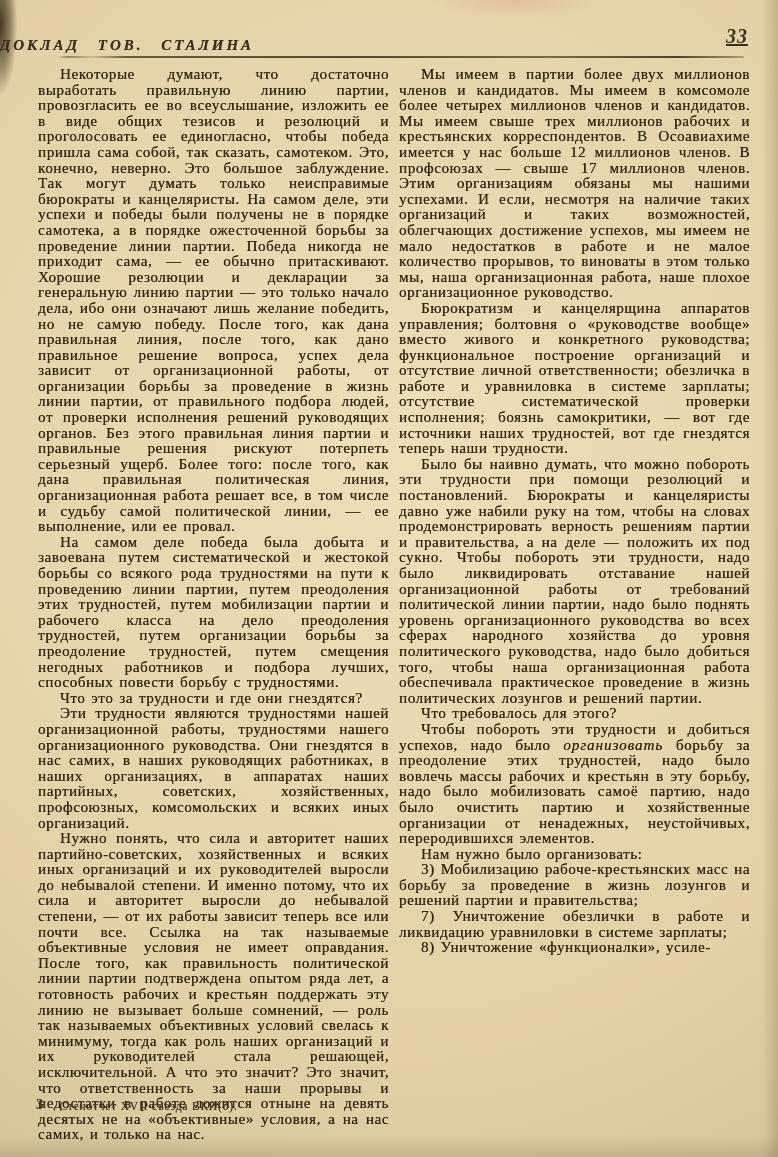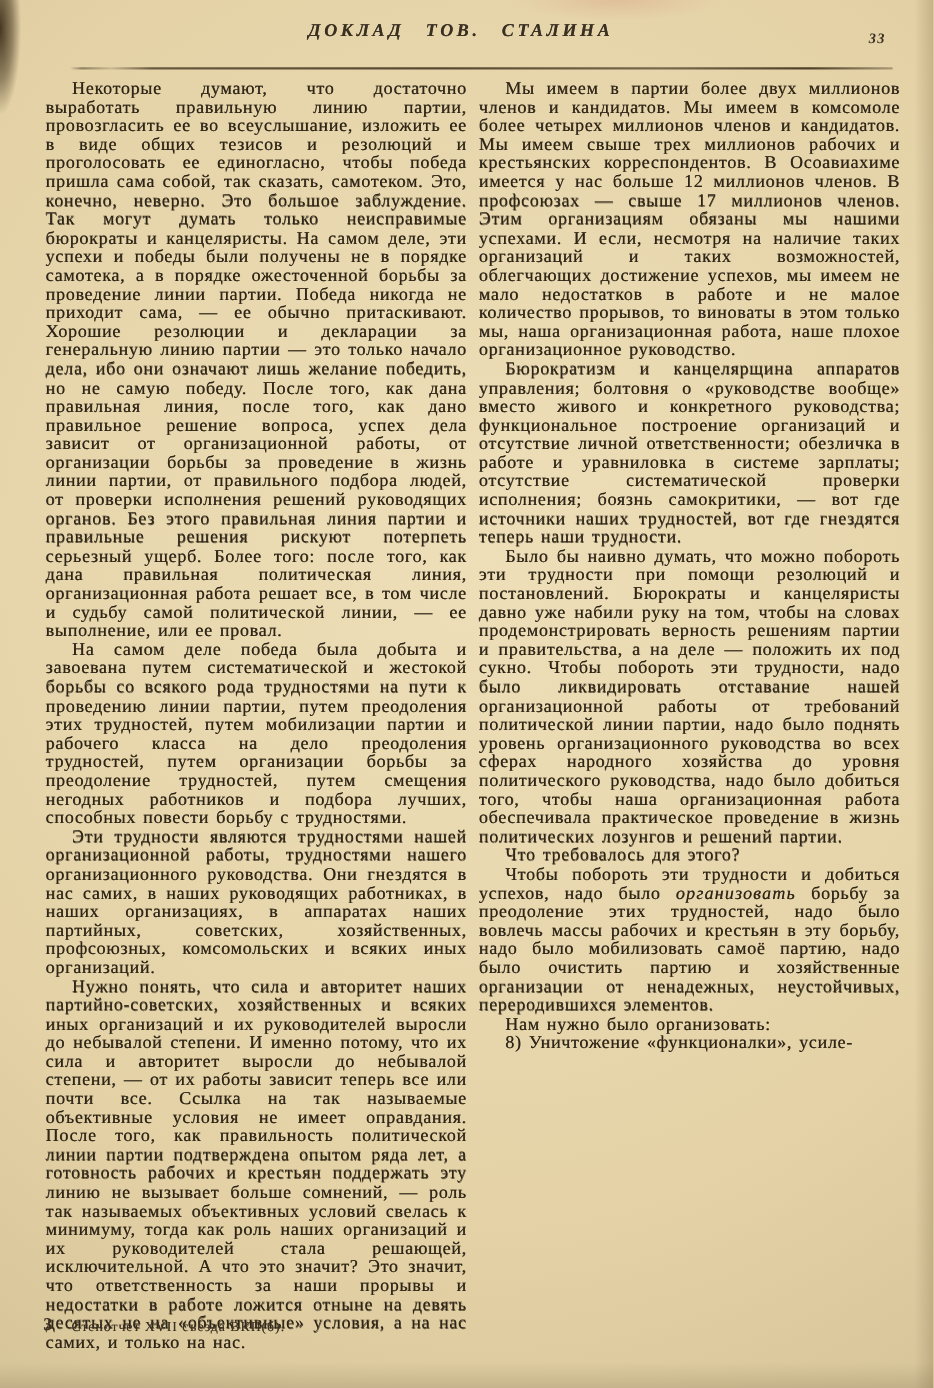--- a/index.html
+++ b/index.html
@@ -30,31 +30,31 @@
   .edge-shade-bottom{
     position:absolute;left:0;bottom:0;width:100%;height:22px;
     background:linear-gradient(to top, rgba(110,95,65,.22), rgba(110,95,65,0));
   }
   .stain-top{
     position:absolute;left:420px;top:0;width:190px;height:26px;
     background:radial-gradient(60% 90% at 50% 0%, rgba(214,160,135,.4), rgba(214,160,135,0) 75%);
   }
   
   .header-title{
-    position:absolute;top:18px;left:0;right:10px;
-    text-align:center;
+    position:absolute;top:37px;left:0;right:10px;
     font-style:italic;font-weight:bold;
     font-size:15px;letter-spacing:3px;word-spacing:11px;
     color:#3a3022;
     text-shadow:0 0 .4px rgba(58,48,34,.8);
   }
   .page-number{
-    position:absolute;top:25px;right:40px;
-    font-style:italic;font-weight:bold;font-size:12px;letter-spacing:1px;
+    position:absolute;top:25px;right:30px;
+    font-style:italic;font-weight:bold;font-size:20px;letter-spacing:1px;
     color:#3a3022;
+    text-decoration:underline;
   }
   .header-rule{
     position:absolute;top:56px;left:58px;width:686px;height:2px;border-radius:1px;
     background:linear-gradient(to right,
       rgba(62,48,26,0) 0%, rgba(62,48,26,.5) 1.5%, rgba(62,48,26,.15) 5%,
       rgba(62,48,26,.75) 10%, rgba(62,48,26,.85) 45%, rgba(62,48,26,.65) 72%,
       rgba(62,48,26,.9) 90%, rgba(62,48,26,.35) 100%);
   }
   
   .columns{
@@ -97,31 +97,34 @@
 
   <div class="header-title">ДОКЛАД ТОВ. СТАЛИНА</div>
   <div class="page-number">33</div>
   <div class="header-rule"></div>
 
   <div class="columns">
 
     <div class="col">
       <p>Некоторые думают, что достаточно выработать правильную линию партии, провозгласить ее во всеуслышание, изложить ее в виде общих тезисов и резолюций и проголосовать ее единогласно, чтобы победа пришла сама собой, так сказать, самотеком. Это, конечно, неверно. Это большое заблуждение. Так могут думать только неисправимые бюрократы и канцеляристы. На самом деле, эти успехи и победы были получены не в порядке самотека, а в порядке ожесточенной борьбы за проведение линии партии. Победа никогда не приходит сама, — ее обычно притаскивают. Хорошие резолюции и декларации за генеральную линию партии — это только начало дела, ибо они означают лишь желание победить, но не самую победу. После того, как дана правильная линия, после того, как дано правильное решение вопроса, успех дела зависит от организационной работы, от организации борьбы за проведение в жизнь линии партии, от правильного подбора людей, от проверки исполнения решений руководящих органов. Без этого правильная линия партии и правильные решения рискуют потерпеть серьезный ущерб. Более того: после того, как дана правильная политическая линия, организационная работа решает все, в том числе и судьбу самой политической линии, — ее выполнение, или ее провал.</p>
       <p>На самом деле победа была добыта и завоевана путем систематической и жестокой борьбы со всякого рода трудностями на пути к проведению линии партии, путем преодоления этих трудностей, путем мобилизации партии и рабочего класса на дело преодоления трудностей, путем организации борьбы за преодоление трудностей, путем смещения негодных работников и подбора лучших, способных повести борьбу с трудностями.</p>
+      <p>Что это за трудности и где они гнездятся?</p>
       <p>Эти трудности являются трудностями нашей организационной работы, трудностями нашего организационного руководства. Они гнездятся в нас самих, в наших руководящих работниках, в наших организациях, в аппаратах наших партийных, советских, хозяйственных, профсоюзных, комсомольских и всяких иных организаций.</p>
       <p>Нужно понять, что сила и авторитет наших партийно-советских, хозяйственных и всяких иных организаций и их руководителей выросли до небывалой степени. И именно потому, что их сила и авторитет выросли до небывалой степени, — от их работы зависит теперь все или почти все. Ссылка на так называемые объективные условия не имеет оправдания. После того, как правильность политической линии партии подтверждена опытом ряда лет, а готовность рабочих и крестьян поддержать эту линию не вызывает больше сомнений, — роль так называемых объективных условий свелась к минимуму, тогда как роль наших организаций и их руководителей стала решающей, исключительной. А что это значит? Это значит, что ответственность за наши прорывы и недостатки в работе ложится отныне на девять десятых не на «объективные» условия, а на нас самих, и только на нас.</p>
     </div>
 
     <div class="col">
       <p>Мы имеем в партии более двух миллионов членов и кандидатов. Мы имеем в комсомоле более четырех миллионов членов и кандидатов. Мы имеем свыше трех миллионов рабочих и крестьянских корреспондентов. В Осоавиахиме имеется у нас больше 12 миллионов членов. В профсоюзах — свыше 17 миллионов членов. Этим организациям обязаны мы нашими успехами. И если, несмотря на наличие таких организаций и таких возможностей, облегчающих достижение успехов, мы имеем не мало недостатков в работе и не малое количество прорывов, то виноваты в этом только мы, наша организационная работа, наше плохое организационное руководство.</p>
       <p>Бюрократизм и канцелярщина аппаратов управления; болтовня о «руководстве вообще» вместо живого и конкретного руководства; функциональное построение организаций и отсутствие личной ответственности; обезличка в работе и уравниловка в системе зарплаты; отсутствие систематической проверки исполнения; боязнь самокритики, — вот где источники наших трудностей, вот где гнездятся теперь наши трудности.</p>
       <p>Было бы наивно думать, что можно побороть эти трудности при помощи резолюций и постановлений. Бюрократы и канцеляристы давно уже набили руку на том, чтобы на словах продемонстрировать верность решениям партии и правительства, а на деле — положить их под сукно. Чтобы побороть эти трудности, надо было ликвидировать отставание нашей организационной работы от требований политической линии партии, надо было поднять уровень организационного руководства во всех сферах народного хозяйства до уровня политического руководства, надо было добиться того, чтобы наша организационная работа обеспечивала практическое проведение в жизнь политических лозунгов и решений партии.</p>
       <p>Что требовалось для этого?</p>
       <p><span>Чтобы побороть эти трудности и добиться успехов, надо было </span><span class="em">организовать</span><span> борьбу за преодоление этих трудностей, надо было вовлечь массы рабочих и крестьян в эту борьбу, надо было мобилизовать самоё партию, надо было очистить партию и хозяйственные организации от ненадежных, неустойчивых, переродившихся элементов.</span></p>
       <p>Нам нужно было организовать:</p>
+      <p>3) Мобилизацию рабоче-крестьянских масс на борьбу за проведение в жизнь лозунгов и решений партии и правительства;</p>
+      <p>7) Уничтожение обезлички в работе и ликвидацию уравниловки в системе зарплаты;</p>
       <p>8) Уничтожение «функционалки», усиле-</p>
     </div>
 
   </div>
 
   <div class="footer">
     <span class="sig">3</span>
     <span class="note">Стенотчет XVII съезда ВКП(б).</span>
   </div>
 

